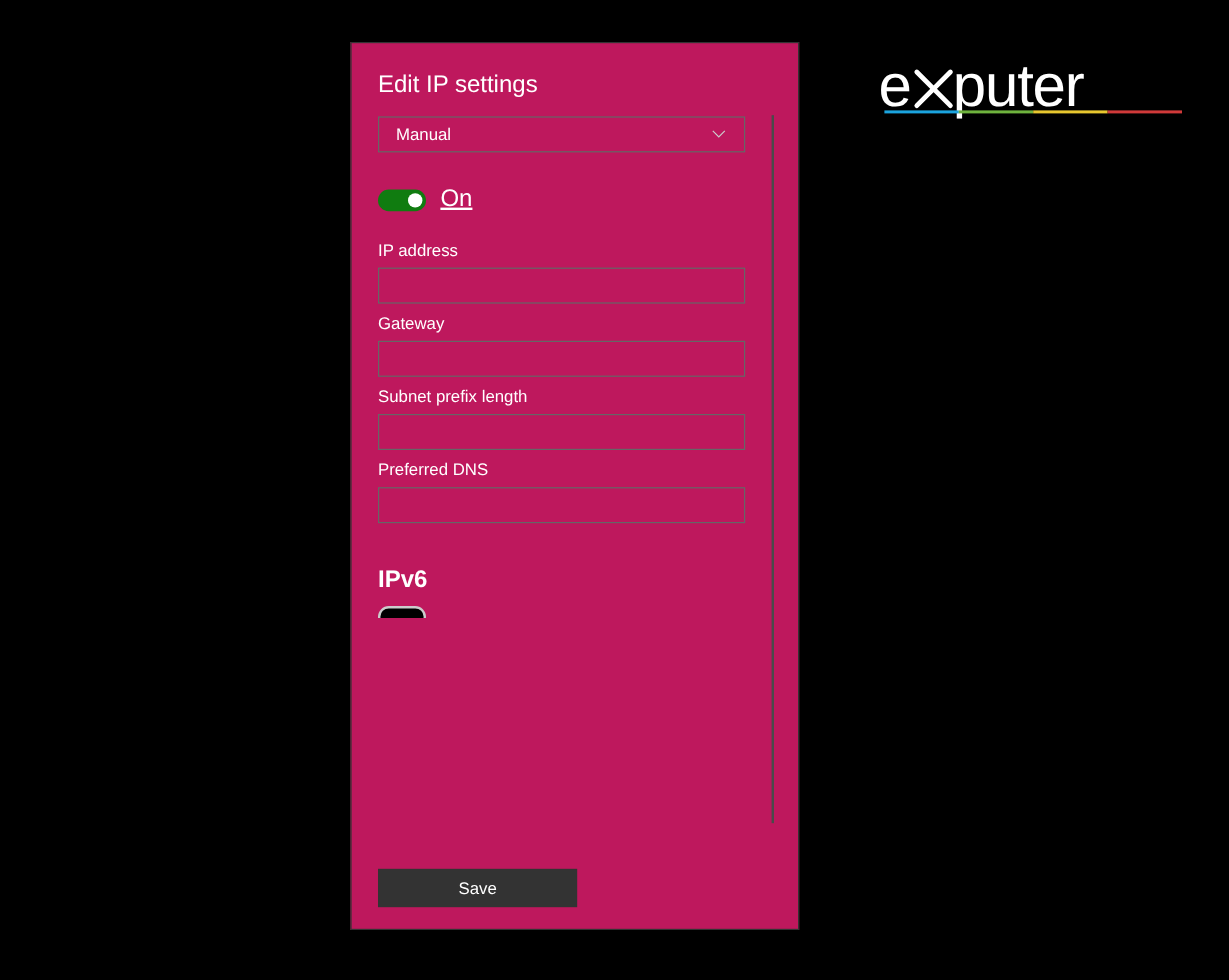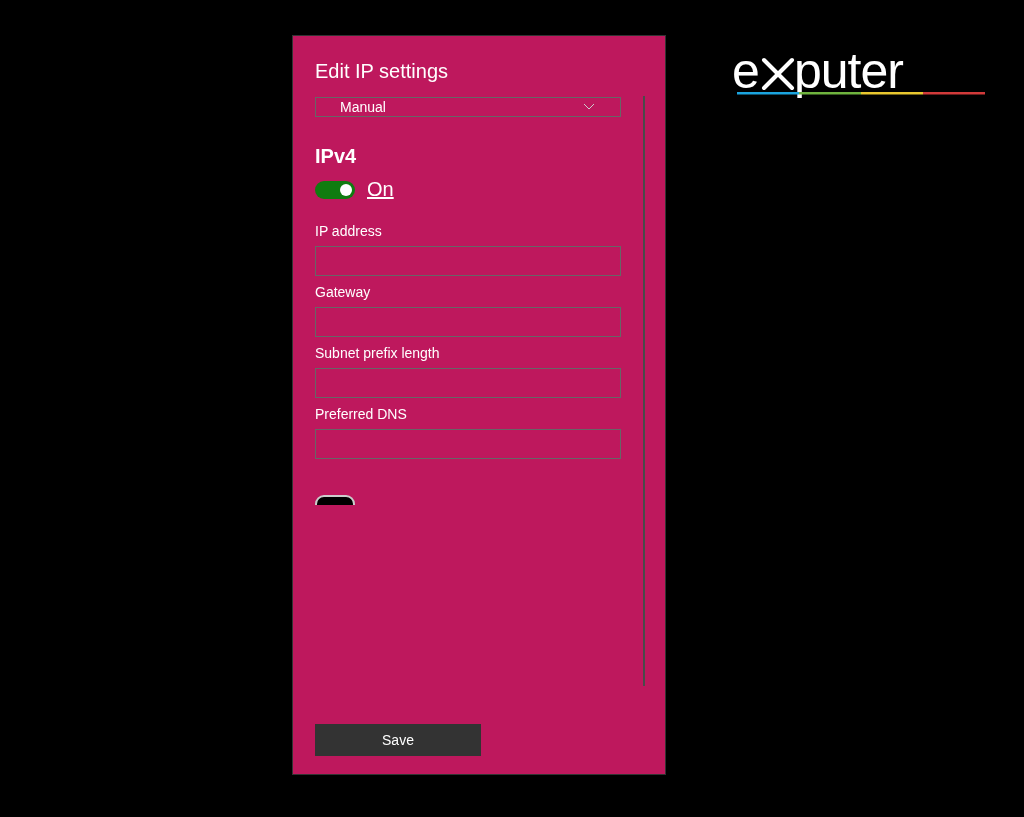--- a/index.html
+++ b/index.html
@@ -27,24 +27,24 @@
       padding: 24px 22px 18px 22px;
     }
     .dialog-title {
       font-size: 20px;
       font-weight: 400;
       color: #fff;
       margin-bottom: 14px;
     }
     .select-box {
       width: 306px;
-      height: 20px;
+      height: 30px;
       border: 1px solid #666;
       background: transparent;
-      padding: 0 24px;
+      padding: 0 14px;
       display: flex;
       align-items: center;
       justify-content: space-between;
       cursor: pointer;
       margin-bottom: 28px;
     }
     .select-value {
       font-size: 14px;
       color: #fff;
     }
@@ -186,21 +186,20 @@
 
     <div class="select-box">
       <span class="select-value">Manual</span>
       <span class="chevron">
         <svg viewBox="0 0 12 8">
             <path d="M1 1 L6 6 L11 1" stroke="#ccc" stroke-width="1" fill="none"></path>
           </svg>
       </span>
     </div>
 
-    <div class="section-heading">IPv4</div>
 
     <div class="toggle-row">
       <div class="toggle on">
         <div class="toggle-knob"></div>
       </div>
       <span class="toggle-label">On</span>
     </div>
 
     <div class="field-group">
       <label class="field-label">IP address</label>
@@ -217,20 +216,21 @@
       <input class="field-input" type="text" value="" style="">
     </div>
 
 
     <div class="field-group">
       <label class="field-label">Preferred DNS</label>
       <input class="field-input" type="text" value="" style="">
     </div>
 
     <div class="ipv6-section">
+      <div class="section-heading">IPv6</div>
       <div class="ipv6-toggle-row">
         <div class="ipv6-toggle-partial"></div>
       </div>
     </div>
   </div>
 
   <div class="button-row">
     <button class="btn">Save</button>
   </div>
 </div>

